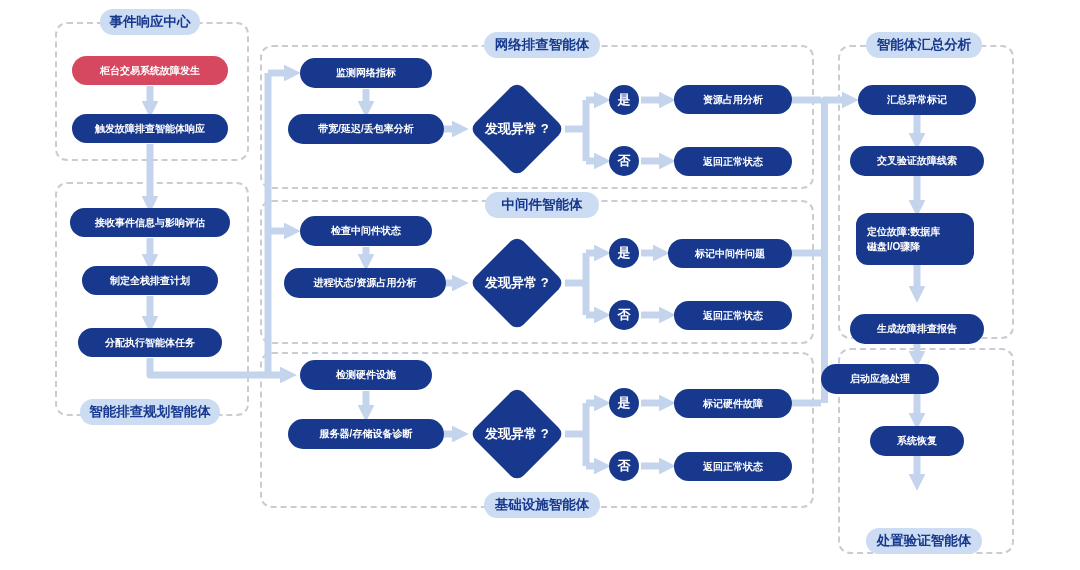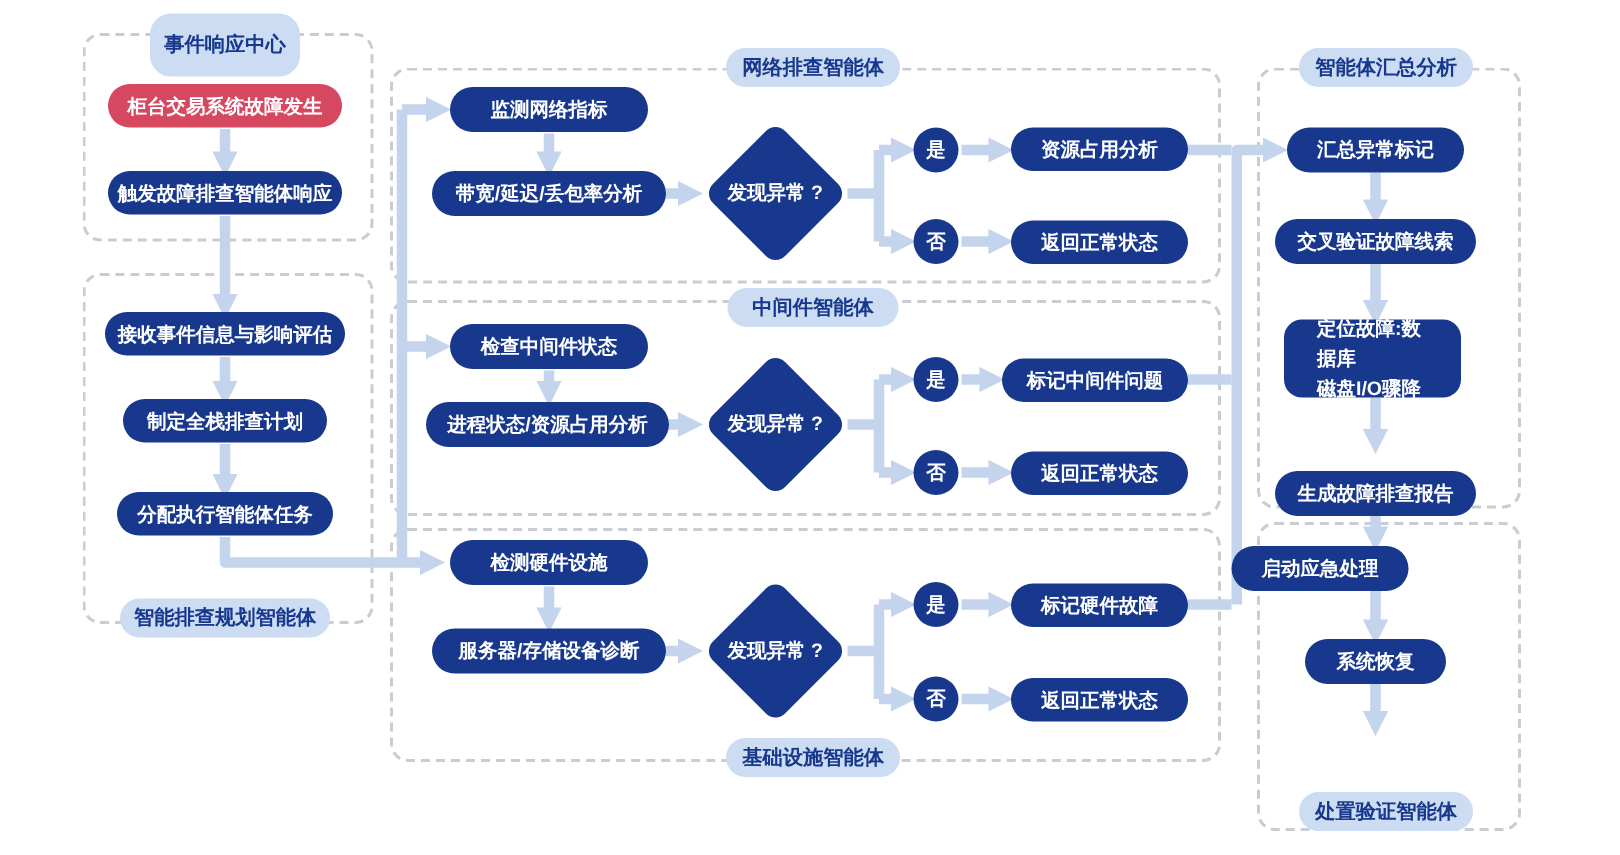--- a/index.html
+++ b/index.html
@@ -13,26 +13,26 @@
     background:transparent;z-index:0;
   }
   .pill-label{
     position:absolute;z-index:3;background:#cbdcf3;color:#17388c;
     border-radius:14px;display:flex;align-items:center;justify-content:center;
     font-size:13.5px;font-weight:bold;white-space:nowrap;
   }
   .node{
     position:absolute;z-index:2;background:#17388c;color:#ffffff;
     border-radius:16px;display:flex;align-items:center;justify-content:center;
-    font-size:13px;font-weight:bold;white-space:nowrap;text-align:center;
+    font-size:10px;font-weight:bold;white-space:nowrap;text-align:center;
   }
   .node.red{background:#d5485f;}
   .node.multiline{
     border-radius:12px;white-space:normal;justify-content:flex-start;
-    text-align:left;padding:0 22px;box-sizing:border-box;
+    text-align:left;padding:0 11px;box-sizing:border-box;
     flex-direction:column;align-items:flex-start;line-height:1.55;
   }
   .decision{
     position:absolute;z-index:2;background:#17388c;border-radius:9px;
     transform:rotate(45deg);display:flex;align-items:center;justify-content:center;
   }
   .decision span{
     transform:rotate(-45deg);color:#fff;font-size:13px;font-weight:bold;white-space:nowrap;
   }
   .yesno{
@@ -120,21 +120,21 @@
   </svg>
 
   <div class="group" style="left:55px;top:22px;width:190px;height:135px;"></div>
   <div class="group" style="left:55px;top:182px;width:190px;height:230px;"></div>
   <div class="group" style="left:260px;top:45px;width:550px;height:140px;"></div>
   <div class="group" style="left:260px;top:200px;width:550px;height:140px;"></div>
   <div class="group" style="left:260px;top:352px;width:550px;height:152px;"></div>
   <div class="group" style="left:838px;top:45px;width:172px;height:290px;"></div>
   <div class="group" style="left:838px;top:348px;width:172px;height:202px;"></div>
 
-  <div class="pill-label" style="left:100px;top:9px;width:100px;height:42px;">事件响应中心</div>
+  <div class="pill-label" style="left:100px;top:9px;width:100px;height:26px;">事件响应中心</div>
   <div class="pill-label" style="left:80px;top:399px;width:140px;height:26px;text-align:center;">智能排查规划智能体</div>
   <div class="pill-label" style="left:484px;top:32px;width:116px;height:26px;">网络排查智能体</div>
   <div class="pill-label" style="left:485px;top:192px;width:114px;height:26px;">中间件智能体</div>
   <div class="pill-label" style="left:484px;top:492px;width:116px;height:26px;">基础设施智能体</div>
   <div class="pill-label" style="left:866px;top:32px;width:116px;height:26px;">智能体汇总分析</div>
   <div class="pill-label" style="left:866px;top:528px;width:116px;height:26px;">处置验证智能体</div>
 
   <div class="node red" style="left:72px;top:56px;width:156px;height:29px;">柜台交易系统故障发生</div>
   <div class="node" style="left:72px;top:114px;width:156px;height:29px;">触发故障排查智能体响应</div>
   <div class="node" style="left:70px;top:208px;width:160px;height:29px;">接收事件信息与影响评估</div>

